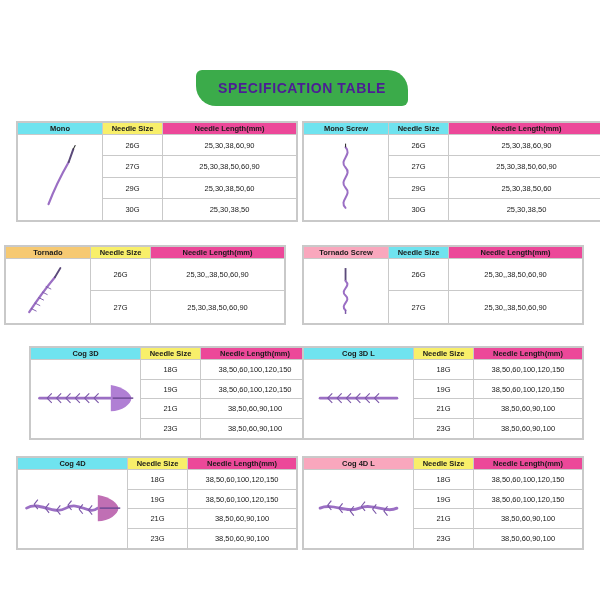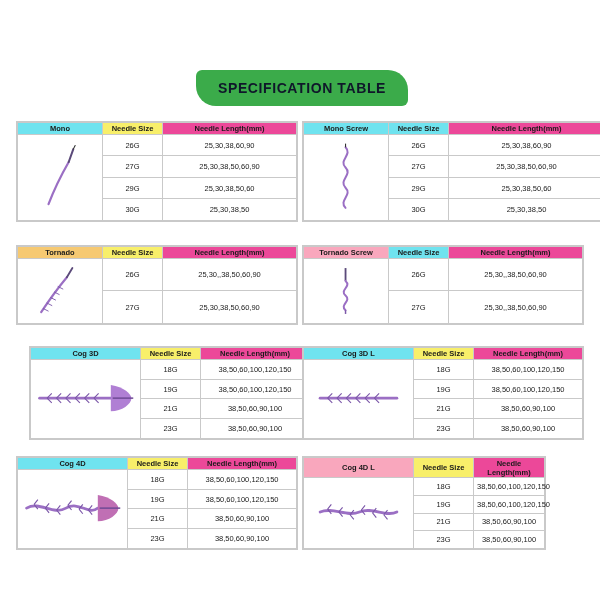--- a/index.html
+++ b/index.html
@@ -22,21 +22,21 @@
     top: 70px;
     width: 212px;
     height: 36px;
     background: #3bab4a;
     border-radius: 6px 20px 6px 20px;
     display: flex;
     align-items: center;
     justify-content: center;
   }
   #title-banner .title-text {
-    color: #0f172a;
+    color: #4c1d95;
     font-size: 14px;
     font-weight: bold;
     letter-spacing: 0.6px;
     white-space: nowrap;
   }
 
   
   .block {
     position: absolute;
     border: 1px solid #c9c9c9;
@@ -83,26 +83,26 @@
   }
   .pic-cell svg {
     display: block;
     width: 100%;
     height: 100%;
   }
 
   
   #blk-mono        { left: 16px;  top: 121px; width: 282px; height: 101px; }
   #blk-monoscrew   { left: 302px; top: 121px; width: 304px; height: 101px; }
-  #blk-tornado     { left: 16px;  top: 245px; width: 282px; height: 80px;  }
+  #blk-tornado     { left: 4px;  top: 245px; width: 282px; height: 80px;  }
   #blk-tornadoscrew{ left: 302px; top: 245px; width: 282px; height: 80px;  }
   #blk-cog3d       { left: 29px;  top: 346px; width: 282px; height: 94px;  }
   #blk-cog3dl      { left: 302px; top: 346px; width: 282px; height: 94px;  }
   #blk-cog4d       { left: 16px;  top: 456px; width: 282px; height: 94px;  }
-  #blk-cog4dl      { left: 302px; top: 456px; width: 244px; height: 94px;  }
+  #blk-cog4dl      { left: 302px; top: 456px; width: 282px; height: 94px;  }
 </style>
 </head>
 <body>
 
 <div id="title-banner">
   <span class="title-text">SPECIFICATION TABLE</span>
 </div>
 
 <div class="block" id="blk-mono">
   <table>

